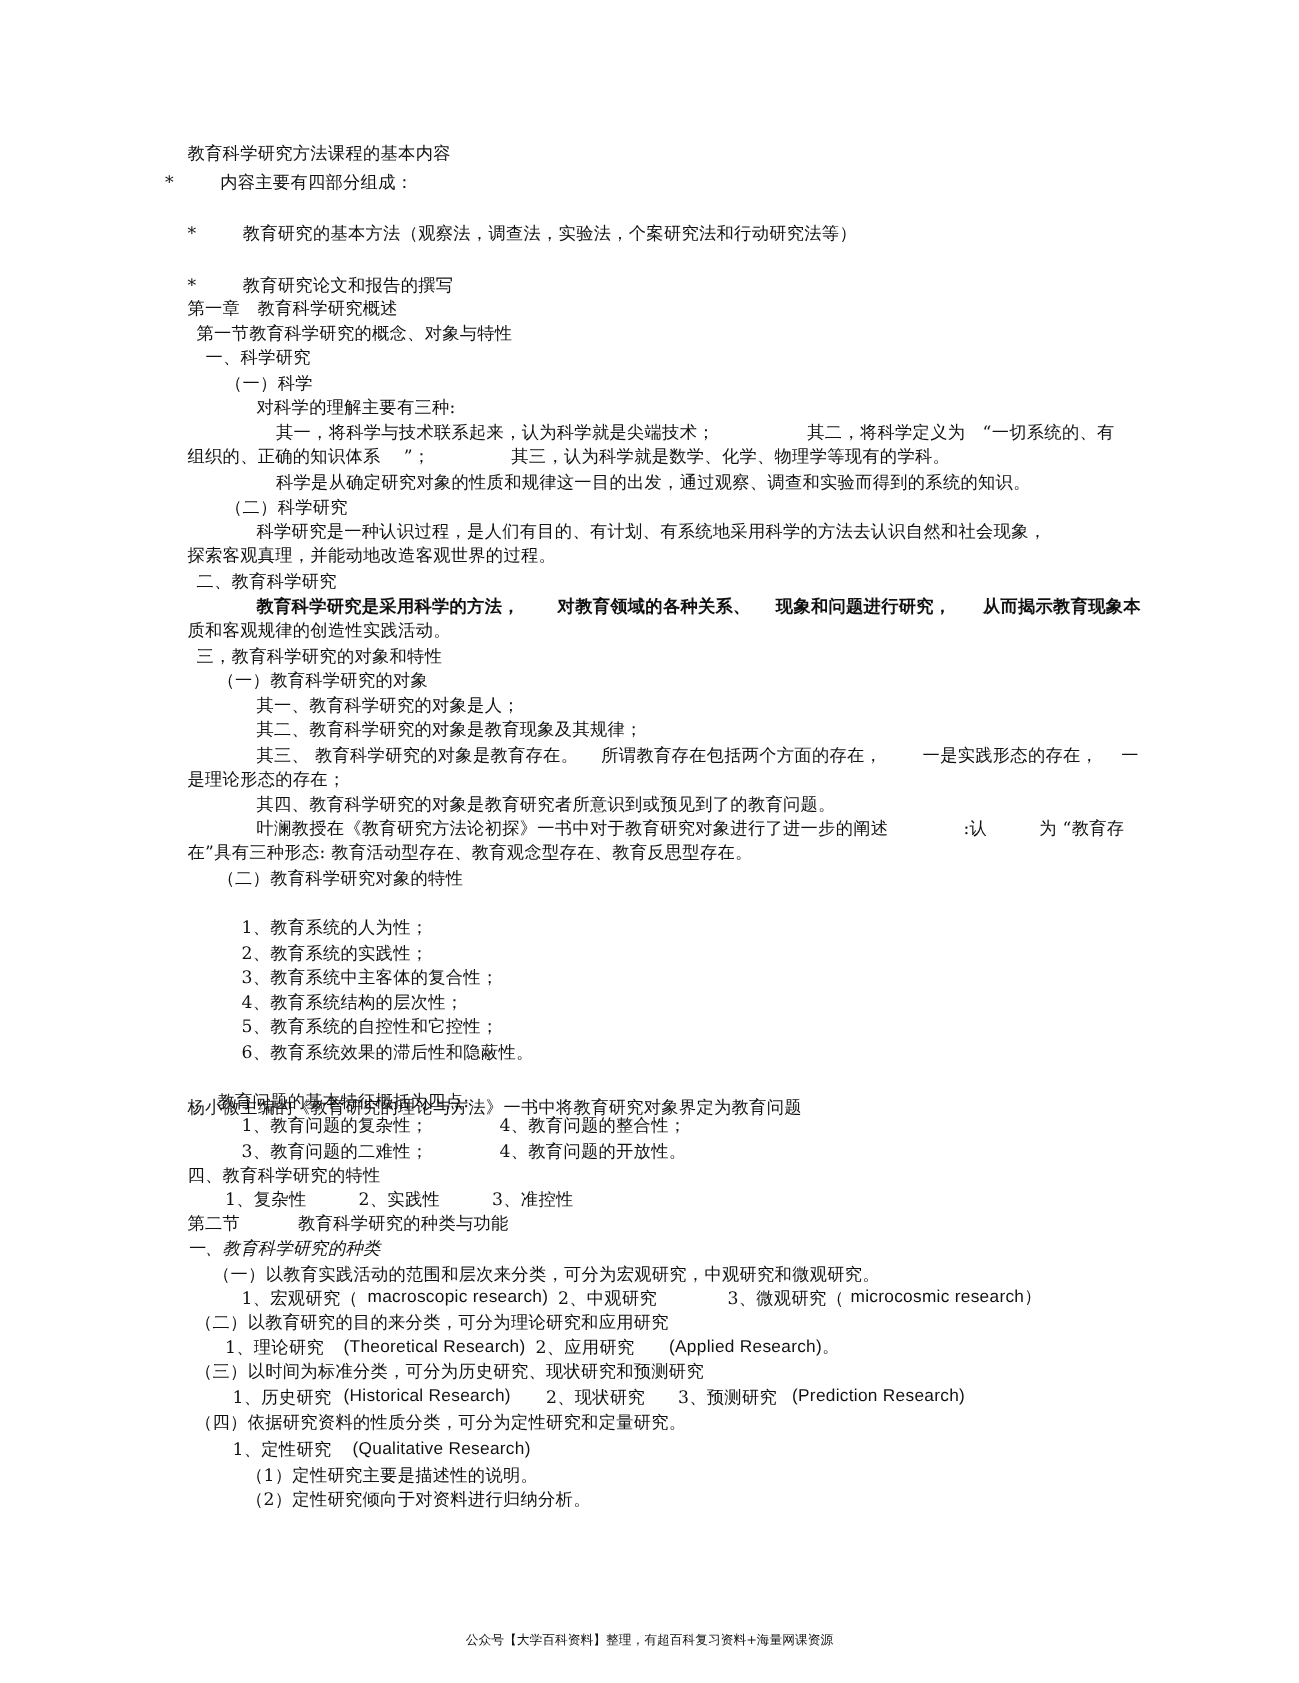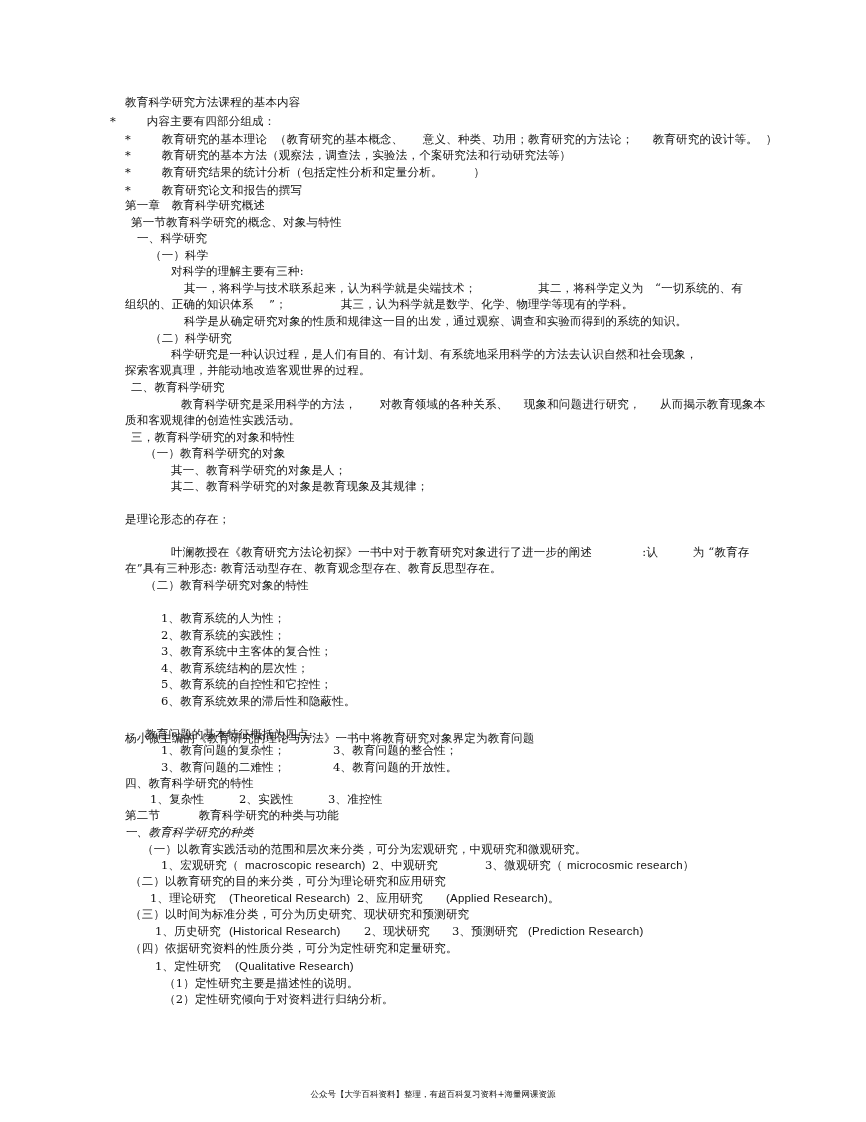--- a/index.html
+++ b/index.html
@@ -10,56 +10,56 @@
     .latin { font-family: "Liberation Sans", sans-serif; }
     .footer { position: absolute; left: 0; width: 866px; top: 1088px; text-align: center;
       font-size: 8.5px; line-height: 12px; white-space: pre; }
   </style>
 </head>
 <body>
 
 <div class="page" id="page">
     <div class="ln" style="left: 125px; top: 94px;">教育科学研究方法课程的基本内容</div>
     <div class="ln" style="left: 110px; top: 113px;">*        内容主要有四部分组成：</div>
-    <div class="ln" style="left: 125px; top: 131px;">*        教育研究的基本理论  （教育研究的基本概念、     意义、种类、功用；教育研究的方法论；     教育研究的设计等。  ）</div>
     <div class="ln" style="left: 125px; top: 147px;">*        教育研究的基本方法（观察法，调查法，实验法，个案研究法和行动研究法等）</div>
-    <div class="ln" style="left: 125px; top: 164px;">*        教育研究结果的统计分析（包括定性分析和定量分析。        ）</div>
     <div class="ln" style="left: 125px; top: 182px;">*        教育研究论文和报告的撰写</div>
     <div class="ln" style="left: 125px; top: 197px;">第一章   教育科学研究概述</div>
     <div class="ln" style="left: 131px; top: 214px;">第一节教育科学研究的概念、对象与特性</div>
     <div class="ln" style="left: 137px; top: 230px;">一、科学研究</div>
     <div class="ln" style="left: 150px; top: 247px;">（一）科学</div>
     <div class="ln" style="left: 171px; top: 263px;">对科学的理解主要有三种:</div>
     <div class="ln" style="left: 184px; top: 280px;">其一，将科学与技术联系起来，认为科学就是尖端技术；                其二，将科学定义为   “一切系统的、有</div>
     <div class="ln" style="left: 125px; top: 296px;">组织的、正确的知识体系    ”；              其三，认为科学就是数学、化学、物理学等现有的学科。</div>
     <div class="ln" style="left: 184px; top: 313px;">科学是从确定研究对象的性质和规律这一目的出发，通过观察、调查和实验而得到的系统的知识。</div>
     <div class="ln" style="left: 150px; top: 330px;">（二）科学研究</div>
     <div class="ln" style="left: 171px; top: 346px;">科学研究是一种认识过程，是人们有目的、有计划、有系统地采用科学的方法去认识自然和社会现象，</div>
     <div class="ln" style="left: 125px; top: 362px;">探索客观真理，并能动地改造客观世界的过程。</div>
     <div class="ln" style="left: 131px; top: 379px;">二、教育科学研究</div>
-    <div class="ln" style="left: 181px; top: 396px;">教育科学研究是采用科学的方法，      对教育领域的各种关系、    现象和问题进行研究，     从而揭示教育现象本</div>
+    <div class="ln" style="left: 171px; top: 396px; font-weight: bold;">教育科学研究是采用科学的方法，      对教育领域的各种关系、    现象和问题进行研究，     从而揭示教育现象本</div>
     <div class="ln" style="left: 125px; top: 412px;">质和客观规律的创造性实践活动。</div>
     <div class="ln" style="left: 131px; top: 429px;">三，教育科学研究的对象和特性</div>
     <div class="ln" style="left: 145px; top: 445px;">（一）教育科学研究的对象</div>
     <div class="ln" style="left: 171px; top: 462px;">其一、教育科学研究的对象是人；</div>
     <div class="ln" style="left: 171px; top: 478px;">其二、教育科学研究的对象是教育现象及其规律；</div>
+    <div class="ln" style="left: 171px; top: 495px;">其三、 教育科学研究的对象是教育存在。    所谓教育存在包括两个方面的存在，       一是实践形态的存在，    一</div>
     <div class="ln" style="left: 125px; top: 511px;">是理论形态的存在；</div>
+    <div class="ln" style="left: 171px; top: 528px;">其四、教育科学研究的对象是教育研究者所意识到或预见到了的教育问题。</div>
     <div class="ln" style="left: 125px; top: 560px;">在”具有三种形态: 教育活动型存在、教育观念型存在、教育反思型存在。</div>
     <div class="ln" style="left: 171px; top: 544px;">叶澜教授在《教育研究方法论初探》一书中对于教育研究对象进行了进一步的阐述             :认         为 “教育存</div>
     <div class="ln" style="left: 145px; top: 577px;">（二）教育科学研究对象的特性</div>
     <div class="ln" style="left: 161px; top: 610px;">1、教育系统的人为性；</div>
     <div class="ln" style="left: 161px; top: 627px;">2、教育系统的实践性；</div>
     <div class="ln" style="left: 161px; top: 643px;">3、教育系统中主客体的复合性；</div>
     <div class="ln" style="left: 161px; top: 660px;">4、教育系统结构的层次性；</div>
     <div class="ln" style="left: 161px; top: 676px;">5、教育系统的自控性和它控性；</div>
     <div class="ln" style="left: 161px; top: 693px;">6、教育系统效果的滞后性和隐蔽性。</div>
     <div class="ln" style="left: 125px; top: 730px;">杨小微主编的《教育研究的理论与方法》一书中将教育研究对象界定为教育问题</div>
     <div class="ln" style="left: 145px; top: 726px;">教育问题的基本特征概括为四点:</div>
     <div class="ln" style="left: 161px; top: 742px;">1、教育问题的复杂性；</div>
-    <div class="ln" style="left: 333px; top: 742px;">3、教育问题的整合性；</div>
+    <div class="ln" style="left: 333px; top: 742px;">4、教育问题的整合性；</div>
     <div class="ln" style="left: 161px; top: 759px;">3、教育问题的二难性；</div>
     <div class="ln" style="left: 333px; top: 759px;">4、教育问题的开放性。</div>
     <div class="ln" style="left: 125px; top: 775px;">四、教育科学研究的特性</div>
     <div class="ln" style="left: 150px; top: 791px;">1、复杂性         2、实践性         3、准控性</div>
     <div class="ln" style="left: 125px; top: 807px;">第二节          教育科学研究的种类与功能</div>
     <div class="ln" style="left: 125px; top: 824px; font-style: italic;">一、教育科学研究的种类</div>
     <div class="ln" style="left: 142px; top: 841px;">（一）以教育实践活动的范围和层次来分类，可分为宏观研究，中观研究和微观研究。</div>
     <div class="ln" style="left: 161px; top: 857px;">1、宏观研究（</div>
     <div class="ln latin" style="left: 245px; top: 857px;">macroscopic research)</div>
     <div class="ln" style="left: 372px; top: 857px;">2、中观研究</div>

